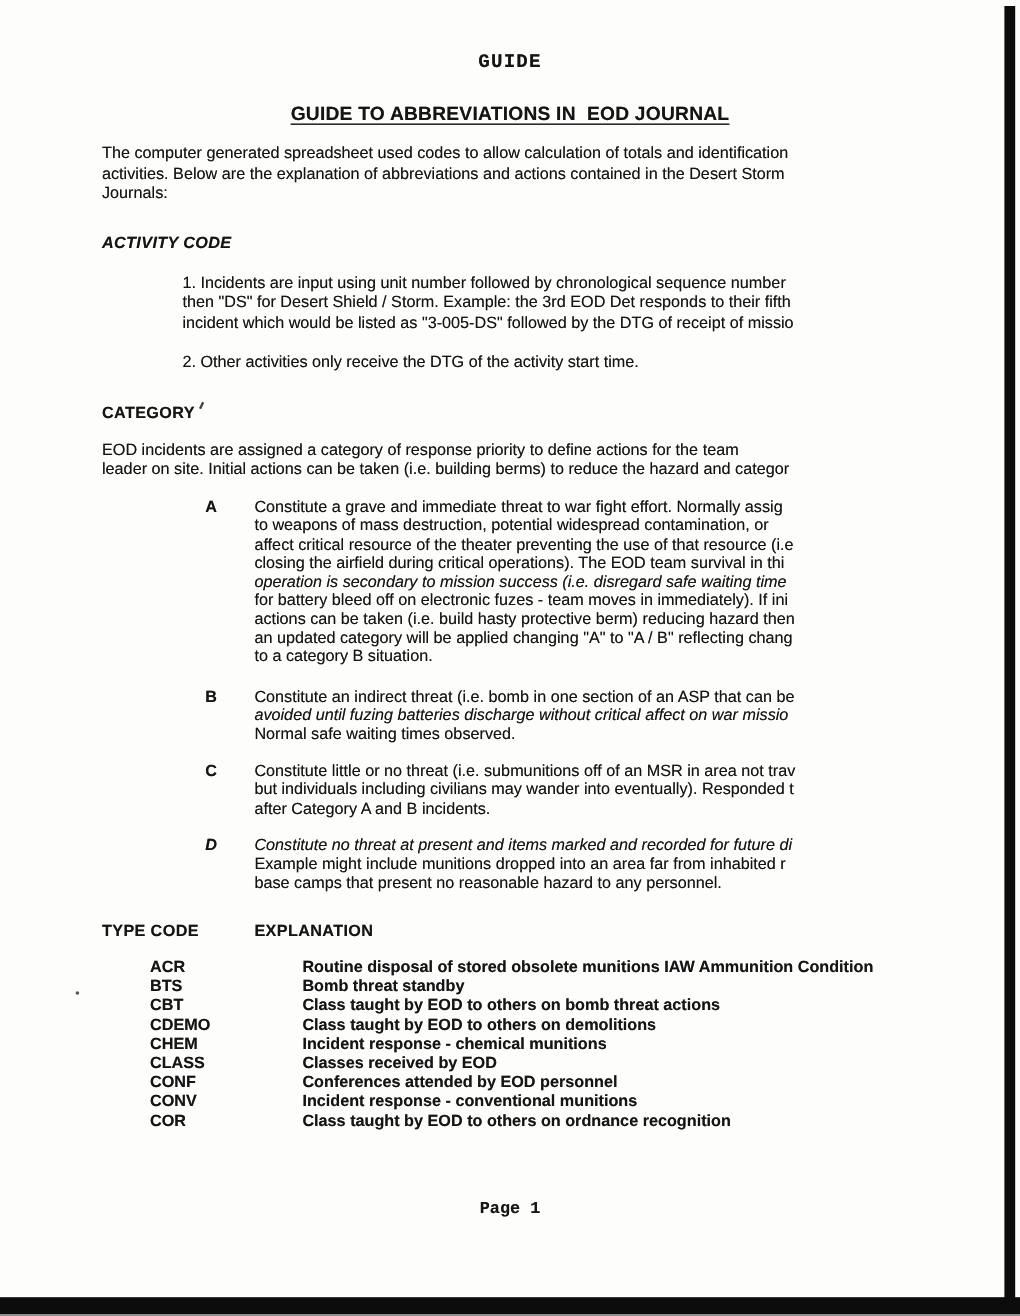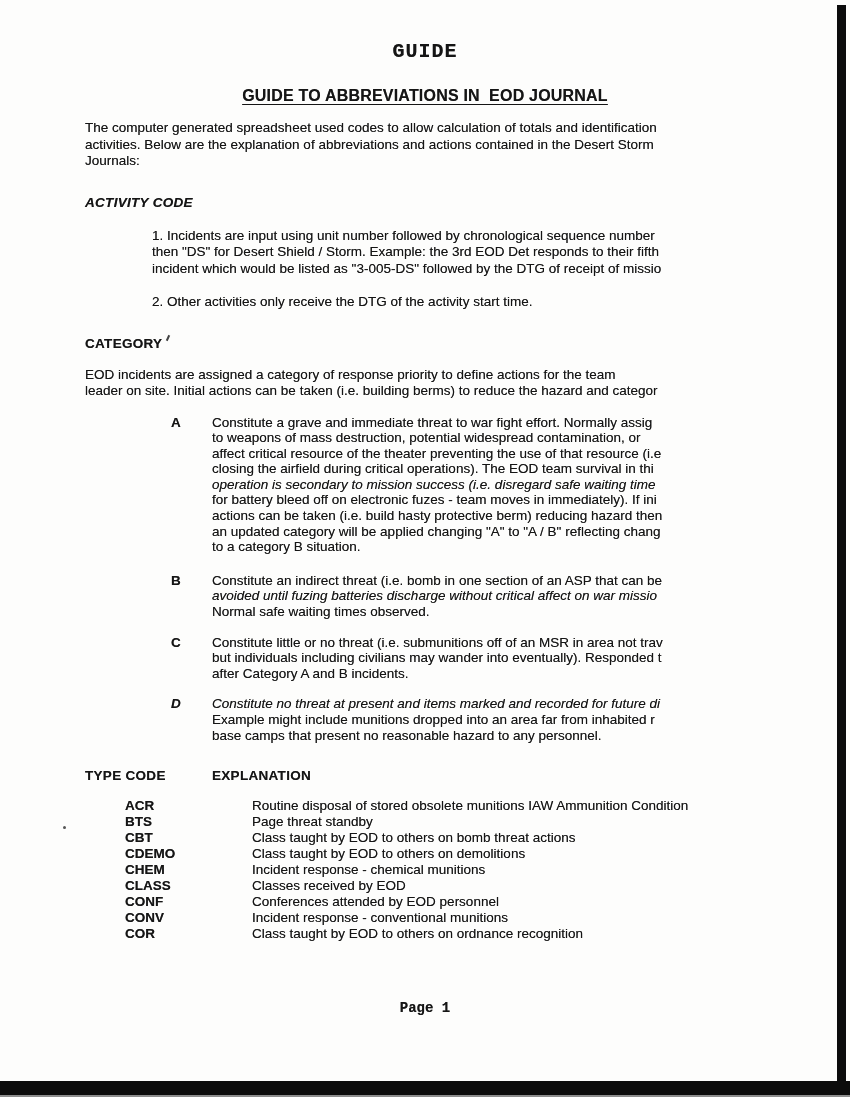--- a/index.html
+++ b/index.html
@@ -11,21 +11,21 @@
     overflow: hidden;
     font-family: "Liberation Sans", "DejaVu Sans", sans-serif;
     font-size: 13.5px;
     color: #151515;
     text-shadow: 0 0 0.35px rgba(0,0,0,0.55);
   }
   .running-header {
     padding-top: 44px;
     text-align: center;
     font-family: "Liberation Mono", "DejaVu Sans Mono", monospace;
-    font-size: 20px;
+    font-size: 16px;
     font-weight: 700;
     letter-spacing: 1px;
     line-height: 16px;
   }
   .doc-title {
     margin-top: 27px;
     text-align: center;
     font-weight: 700;
     font-size: 16px;
     letter-spacing: 0.2px;
@@ -66,21 +66,21 @@
     display: flex;
     padding-left: 85px;
     margin-top: 24px;
     font-weight: 700;
     line-height: 17px;
     letter-spacing: 0.3px;
   }
   .tc-table { margin-top: 14px; margin-left: 40px; }
   .tc-row { display: flex; padding-left: 85px; line-height: 16px; }
   .tc-code { width: 127px; flex: none; font-weight: 700; }
-  .tc-exp { flex: 1; font-weight: 400; }
+  .tc-exp { flex: 1; font-weight: 700; }
   .tc-header .tc-exp { font-weight: 700; }
   .footer {
     margin-top: 58px;
     text-align: center;
     font-family: "Liberation Mono", "DejaVu Sans Mono", monospace;
     font-size: 14px;
     font-weight: 700;
   }
   
   .right-bar {
@@ -187,21 +187,21 @@
     <div class="tc-exp">EXPLANATION</div>
   </div>
 
   <div class="tc-table">
     <div class="tc-row">
       <div class="tc-code">ACR</div>
       <div class="tc-exp">Routine disposal of stored obsolete munitions IAW Ammunition Condition</div>
     </div>
     <div class="tc-row">
       <div class="tc-code">BTS</div>
-      <div class="tc-exp">Page threat standby</div>
+      <div class="tc-exp">Bomb threat standby</div>
     </div>
     <div class="tc-row">
       <div class="tc-code">CBT</div>
       <div class="tc-exp">Class taught by EOD to others on bomb threat actions</div>
     </div>
     <div class="tc-row">
       <div class="tc-code">CDEMO</div>
       <div class="tc-exp">Class taught by EOD to others on demolitions</div>
     </div>
     <div class="tc-row">

